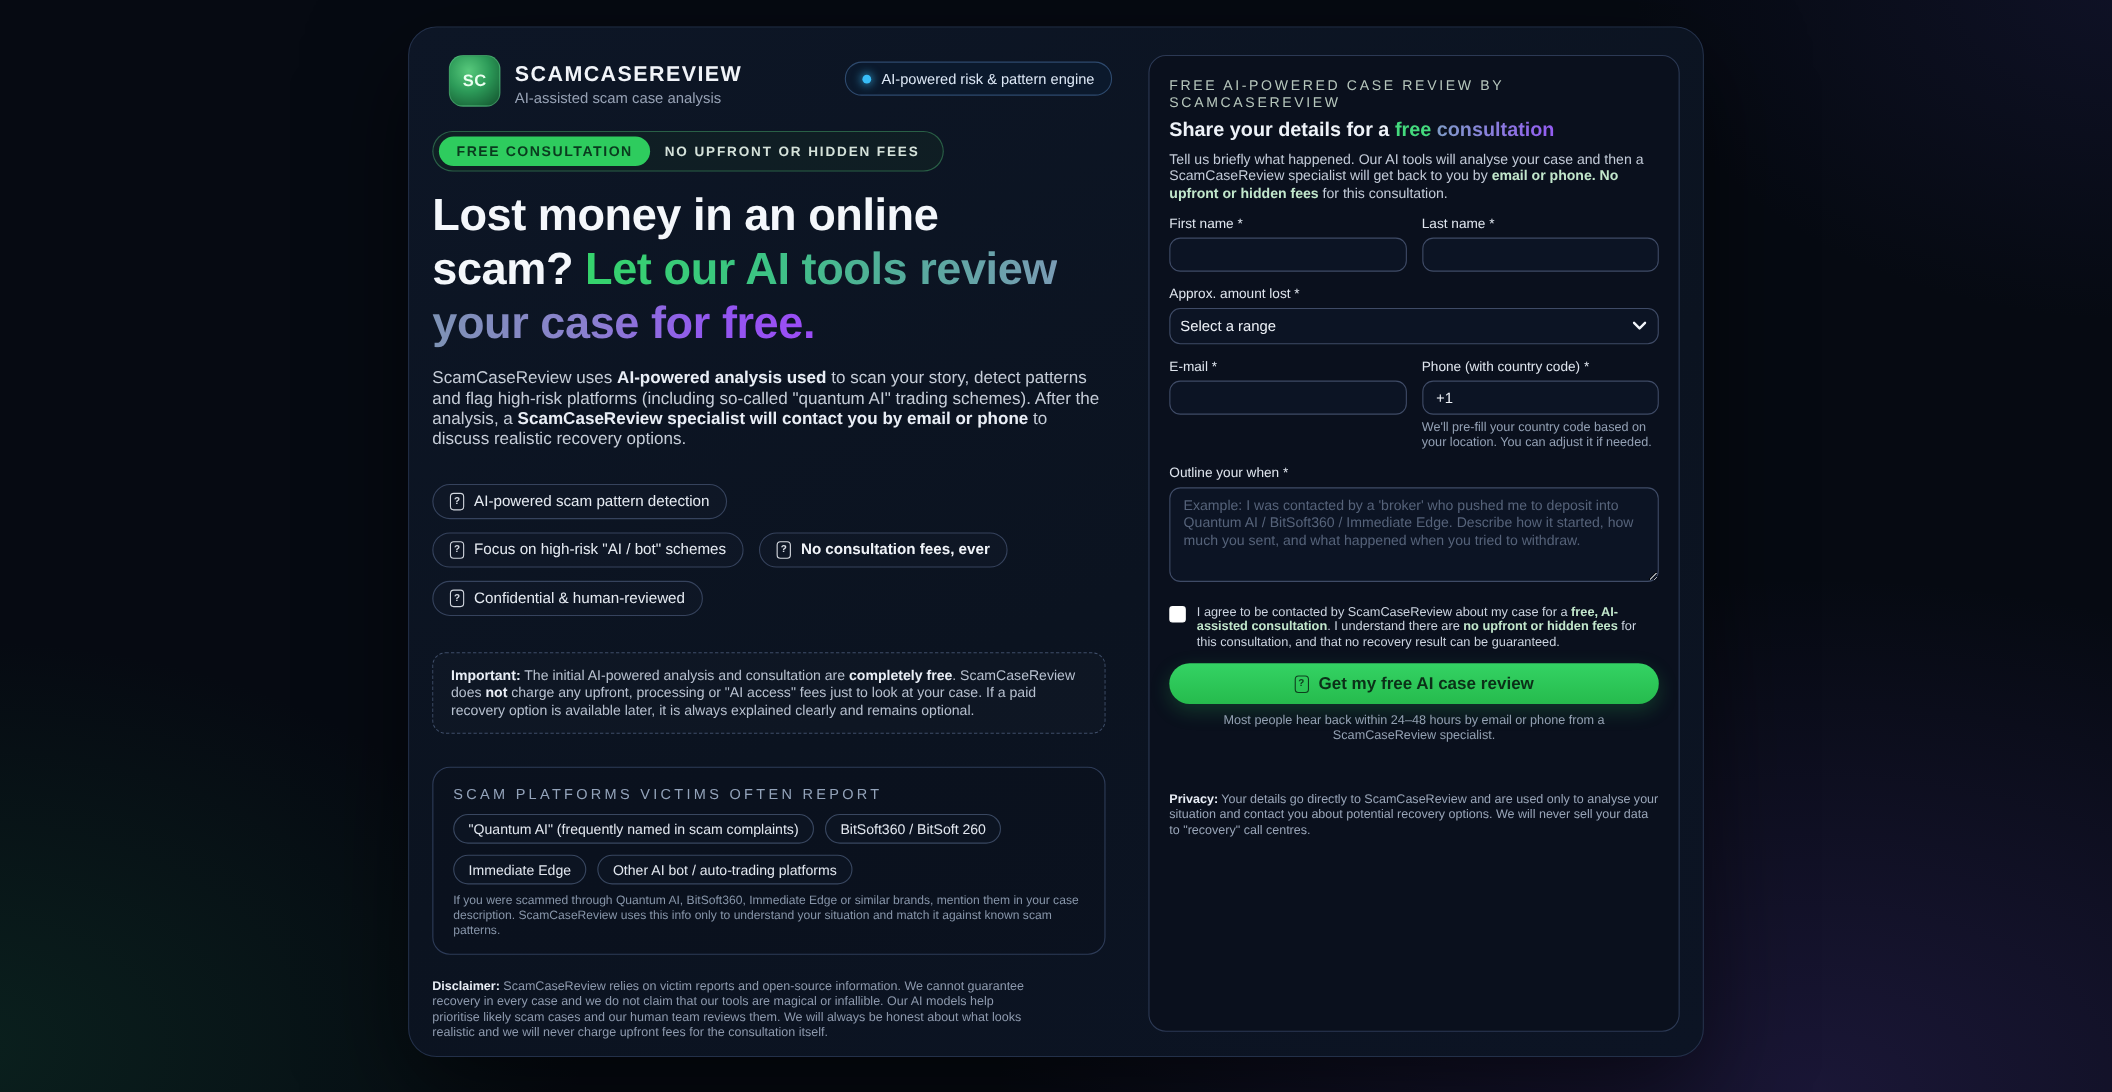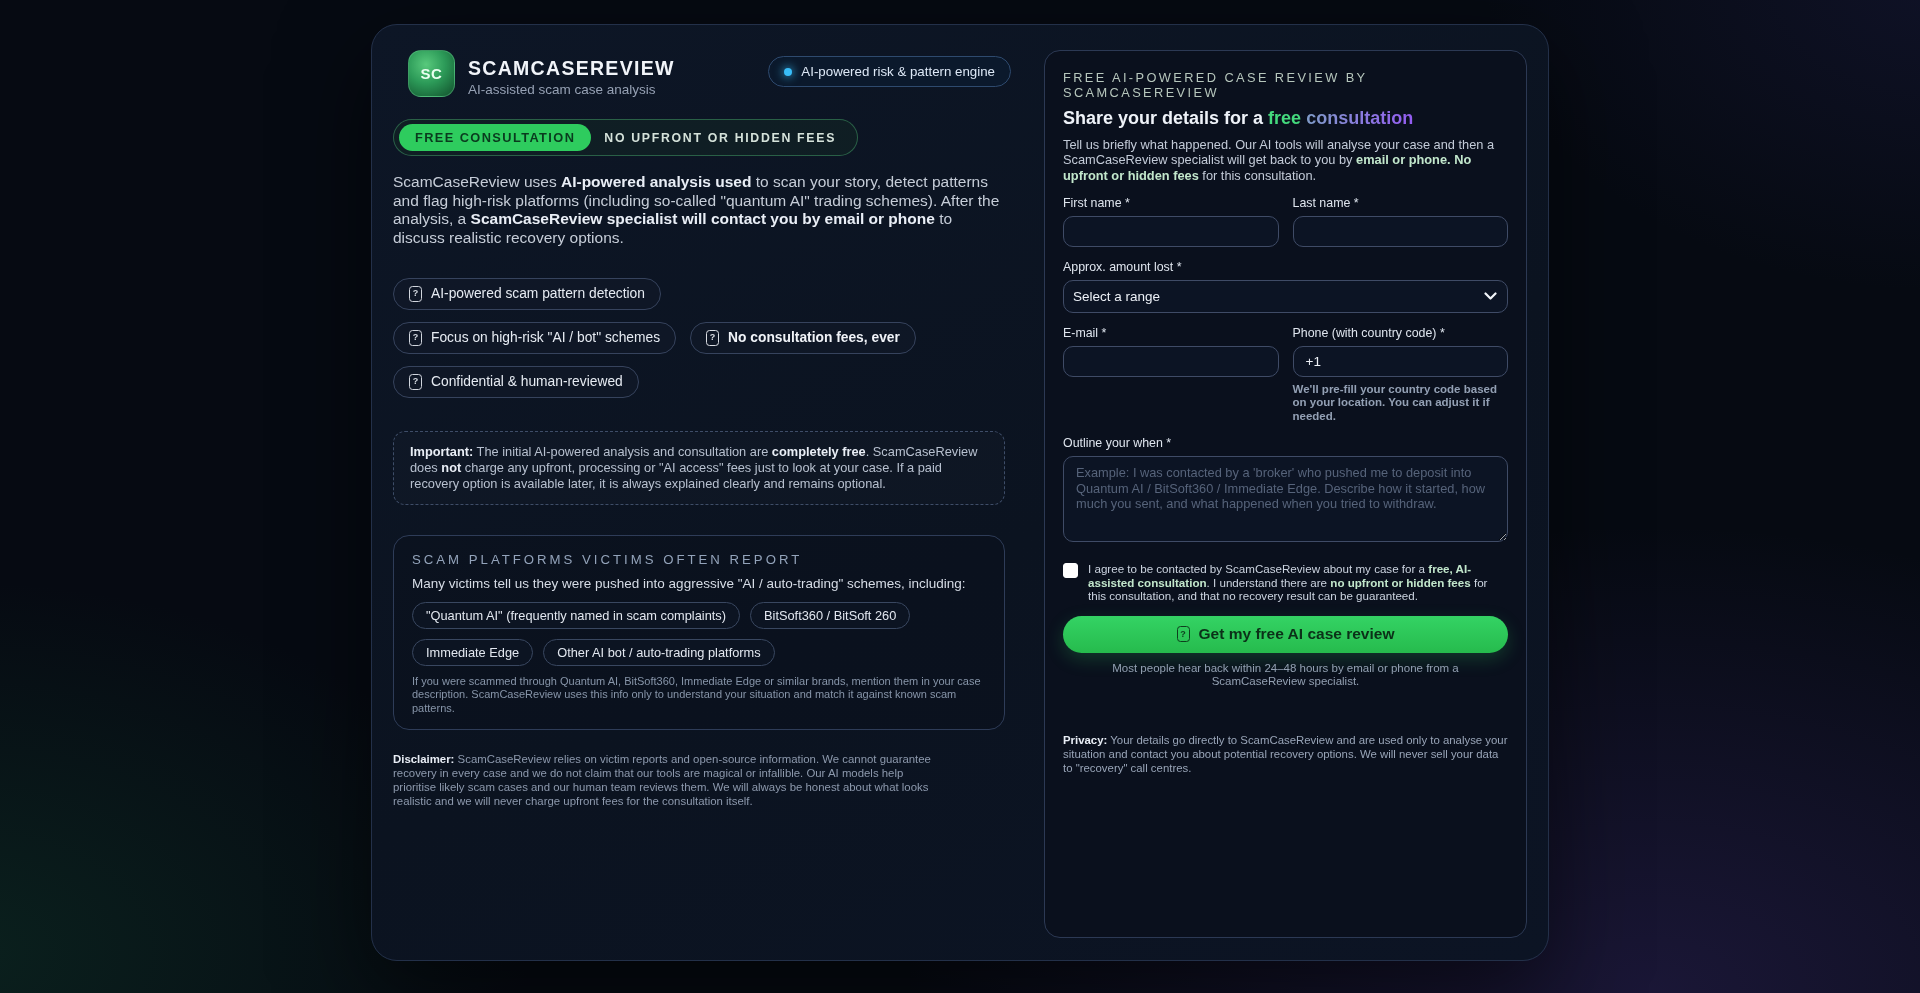--- a/index.html
+++ b/index.html
@@ -135,21 +135,21 @@
   .field { margin-top:13px; }
   label { display:block; font-size:12.4px; color:#dfe5ee; margin-bottom:6px; }
   .inp, select, textarea {
     width:100%; background:#0c1424; border:1px solid #3f4b66; border-radius:10px;
     color:#edf1f7; font-size:13.5px; font-family:inherit;
   }
   .inp { height:31px; padding:0 12px; }
   .select-wrap { position:relative; }
   select { height:33px; padding:0 34px 0 9px; appearance:none; -webkit-appearance:none; cursor:pointer; }
   .chev { position:absolute; right:11px; top:50%; transform:translateY(-50%); pointer-events:none; color:#f2f5fa; display:flex; }
-  .hint { margin-top:6px; font-size:11.5px; line-height:13.5px; color:#93a0b4;font-weight:bold; }
+  .hint { margin-top:6px; font-size:11.5px; line-height:13.5px; color:#93a0b4; }
   textarea { height:86px; padding:8px 12px; font-size:12.8px; line-height:15.5px; resize:vertical; }
   textarea::placeholder { color:#56637a; }
 
   .consent { margin-top:16px; display:flex; gap:10px; }
   .consent input[type=checkbox] {
     appearance:none; -webkit-appearance:none;
     width:15px; height:15px; background:#fff; border:1px solid #fff; border-radius:3px;
     margin:1px 0 0; flex:0 0 auto; cursor:pointer;
   }
   .consent-text { font-size:11.6px; line-height:13.4px; color:#ccd4e0; }
@@ -185,20 +185,25 @@
         <span class="dot"></span>
         <span>AI-powered risk &amp; pattern engine</span>
       </div>
     </div>
 
     <div class="pills">
       <span class="pill-primary">FREE CONSULTATION</span>
       <span class="pill-secondary">NO UPFRONT OR HIDDEN FEES</span>
     </div>
 
+    <h1>
+      <div>Lost money in an online</div>
+      <div><span class="h1-white-inline">scam?</span><span class="grad1">Let our AI tools review</span></div>
+      <div><span class="grad2">your case for free.</span></div>
+    </h1>
 
     <p class="intro"><span>ScamCaseReview uses </span><span class="rt-b">AI-powered analysis used</span><span> to scan your story, detect patterns and flag high-risk platforms (including so-called "quantum AI" trading schemes). After the analysis, a </span><span class="rt-b">ScamCaseReview specialist will contact you by email or phone</span><span> to discuss realistic recovery options.</span></p>
 
     <div class="feature-chips">
       <span class="chip">
         <span class="tofu"></span>
         <span>AI-powered scam pattern detection</span>
       </span>
       <span class="chip">
         <span class="tofu"></span>
@@ -211,21 +216,20 @@
       <span class="chip">
         <span class="tofu"></span>
         <span>Confidential &amp; human-reviewed</span>
       </span>
     </div>
 
     <div class="important-box"><span class="rt-b">Important:</span><span> The initial AI-powered analysis and consultation are </span><span class="rt-b">completely free</span><span>. ScamCaseReview does </span><span class="rt-b">not</span><span> charge any upfront, processing or "AI access" fees just to look at your case. If a paid recovery option is available later, it is always explained clearly and remains optional.</span></div>
 
     <div class="platforms-box">
       <div class="platforms-title">SCAM PLATFORMS VICTIMS OFTEN REPORT</div>
-      <div class="platforms-intro">Many victims tell us they were pushed into aggressive "AI / auto-trading" schemes, including:</div>
       <div class="platform-chips">
         <span class="p-chip">"Quantum AI" (frequently named in scam complaints)</span>
         <span class="p-chip">BitSoft360 / BitSoft 260</span>
         <span class="p-chip">Immediate Edge</span>
         <span class="p-chip">Other AI bot / auto-trading platforms</span>
       </div>
       <div class="platforms-note">If you were scammed through Quantum AI, BitSoft360, Immediate Edge or similar brands, mention them in your case description. ScamCaseReview uses this info only to understand your situation and match it against known scam patterns.</div>
     </div>
 
     <p class="disclaimer"><span class="rt-b">Disclaimer:</span><span> ScamCaseReview relies on victim reports and open-source information. We cannot guarantee recovery in every case and we do not claim that our tools are magical or infallible. Our AI models help prioritise likely scam cases and our human team reviews them. We will always be honest about what looks realistic and we will never charge upfront fees for the consultation itself.</span></p>

